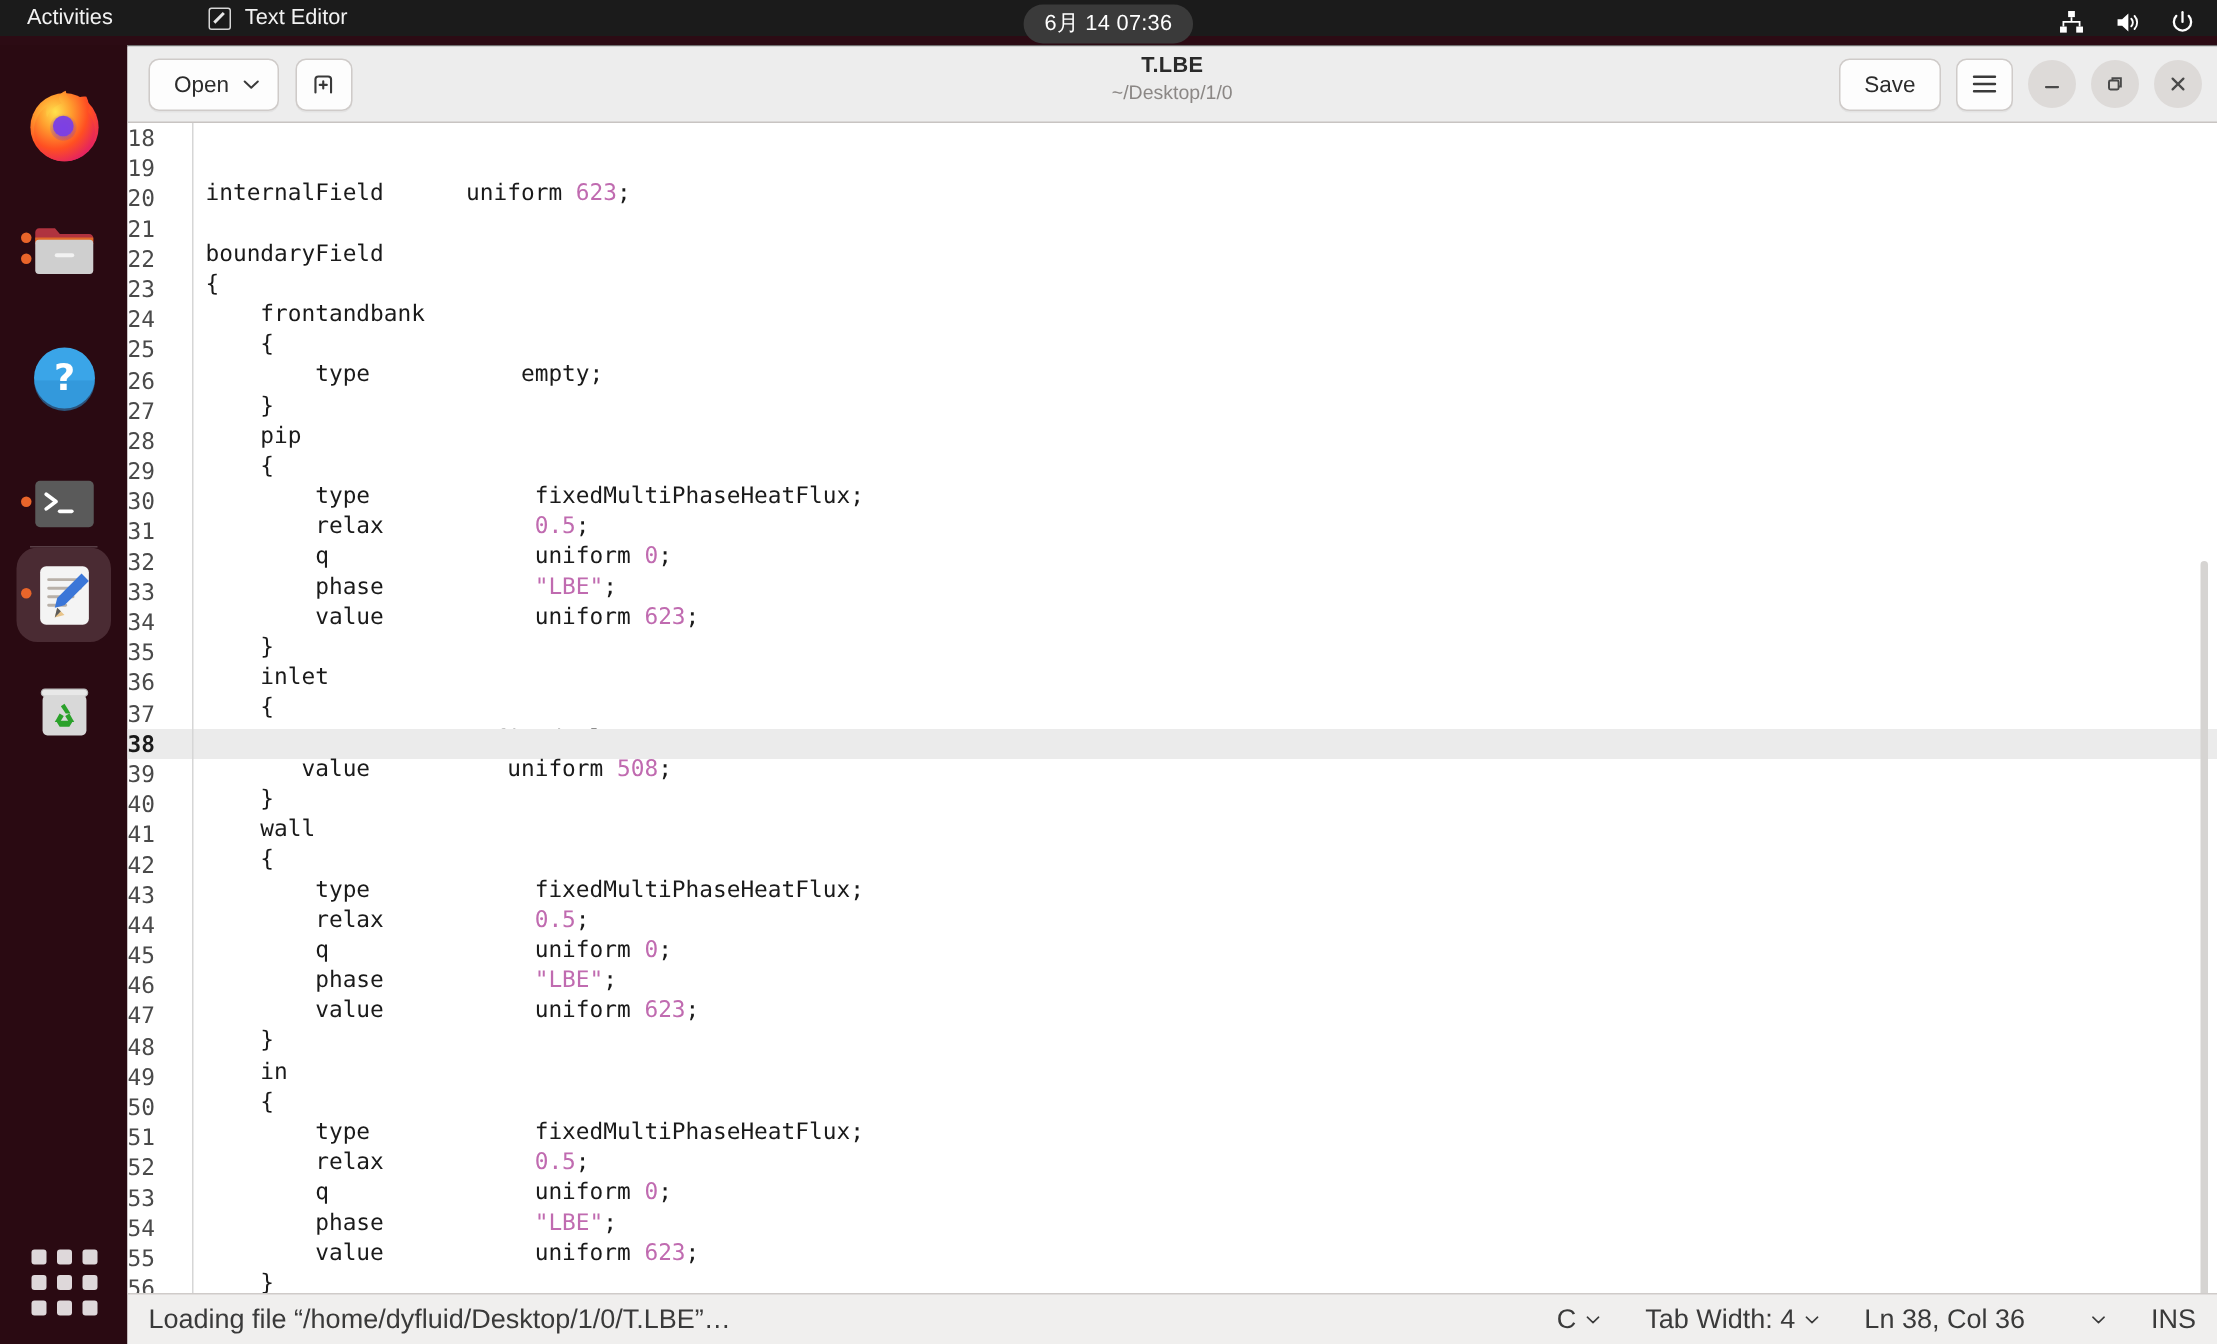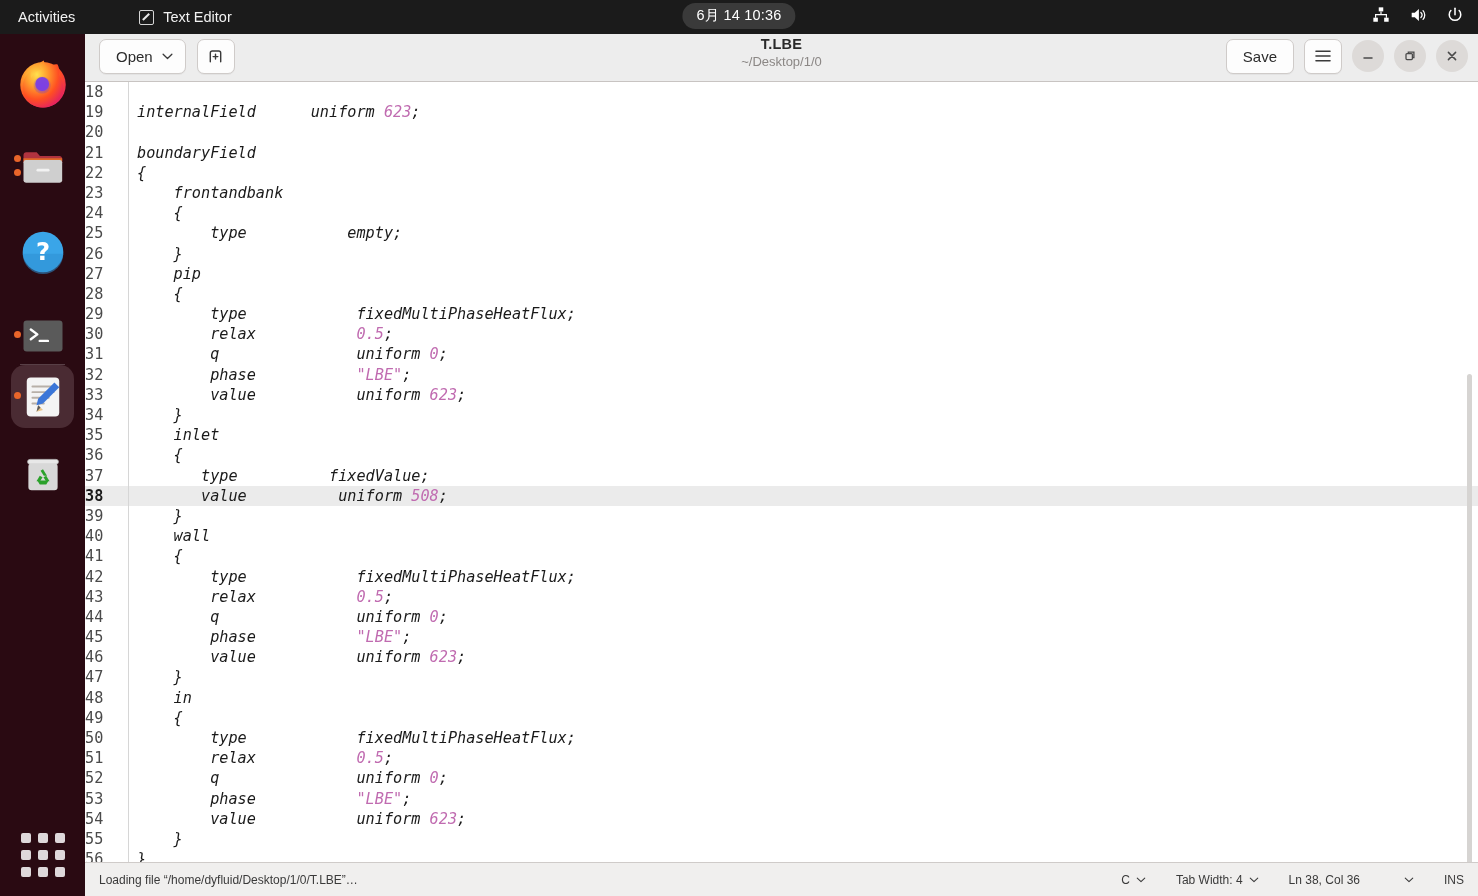--- a/index.html
+++ b/index.html
@@ -4,21 +4,21 @@
 <style>
   * { margin:0; padding:0; box-sizing:border-box; }
   html, body {
     width:1478px; height:896px; overflow:hidden;
     background:#2c0b14;
     font-family:"Liberation Sans", sans-serif;
   }
 
   
   #topbar{
-    position:absolute; left:0; top:0; width:1478px; height:34px;
+    position:absolute; left:0; top:0; width:1478px; height:24px;
     background:#1b1b1b; color:#ffffff;
     display:flex; align-items:center;
     font-size:14.5px;
     z-index:50;
   }
   #topbar .activities{ margin-left:18px; color:#f2f2f2; }
   #topbar .appbox{ display:flex; align-items:center; gap:9px; margin-left:64px; }
   #topbar .appname{ color:#f2f2f2; }
   .appicon{
     width:15px;height:15px;border:1.6px solid #d6d6d6;border-radius:2px;
@@ -63,21 +63,20 @@
     gap:7px; align-content:center; justify-content:center;
   }
   #appgrid i{ display:block; width:10px;height:10px; background:#ded8da; border-radius:2px; }
 
   
   #window{
     position:absolute; left:85px; top:30px; width:1393px; height:866px;
     background:#ffffff;
     display:flex; flex-direction:column;
     border-top:1px solid #6e6e6e;
-    border-radius:16px;
   }
   #headerbar{
     height:51px; flex:0 0 51px;
     background:#ededed;
     border-bottom:1px solid #c8c4c2;
     display:flex; align-items:center; position:relative;
   }
   .hb-left{ display:flex; align-items:center; gap:11px; margin-left:14px; }
   .hb-right{ position:absolute; right:10px; display:flex; align-items:center; gap:10px;justify-content:space-between; }
   .btn{
@@ -112,54 +111,54 @@
     font-size:15.2px; line-height:20.2px;
     white-space:pre;
   }
   .ln-row{ position:relative; height:20.2px; }
   .ln-row.cur{ background:#ebebeb; }
   .gutter{
     position:absolute; left:0; top:0; width:22px; height:20.2px;
     text-align:right; color:#4a4a4a; padding-right:5px;
   }
   .ln-row.cur .gutter{ font-weight:bold; color:#1a1a1a; }
-  .txt{ position:absolute; left:52px; top:0; color:#1a1a1a;font-style:italic; }
+  .txt{ position:absolute; left:52px; top:16px; color:#1a1a1a; }
   .num{ color:#c06bb0; }
   .str{ color:#c06bb0; }
   #gutter-line{
     position:absolute; left:42.5px; top:0; bottom:0; width:1px;
     background:#d6d6d6; z-index:3;
   }
   #vscroll{
     position:absolute; right:6px; top:292px; width:5px; height:545px;
     background:#d6d4d2; border-radius:3px; z-index:4;
   }
 
   
   #statusbar{
     flex:0 0 34px; height:34px; background:#f0efee;
     border-top:1px solid #cfcbc9;
     display:flex; align-items:center; position:relative;
-    font-size:12px; color:#3a3a3a;
+    font-size:18px; color:#3a3a3a;
   }
   #statusbar .loading{ margin-left:14px; color:#3a3a3a; }
   .sb-right{ position:absolute; right:14px; display:flex; align-items:center; gap:30px; }
   .sb-item{ display:flex; align-items:center; gap:6px; }
   .sb-chev{ width:10px;height:6px; display:block; }
 </style>
 </head>
 <body>
 
 <div id="topbar">
   <div class="activities">Activities</div>
   <div class="appbox">
     <span class="appicon"></span>
     <span class="appname">Text Editor</span>
   </div>
-  <div id="clockwrap">6月 14  10:36</div>
+  <div id="clockwrap">6月 14  07:36</div>
   <div id="tray">
     <svg class="tr-icon" viewBox="0 0 20 20">
       <rect x="7.5" y="1.5" width="5" height="4.5" fill="#fff"></rect>
       <rect x="1.5" y="13" width="5" height="4.5" fill="#fff"></rect>
       <rect x="13.5" y="13" width="5" height="4.5" fill="#fff"></rect>
       <path d="M10 6.2v3.3M4 13v-3.5h12V13" stroke="#fff" stroke-width="1.3" fill="none"></path>
     </svg>
     <svg class="tr-icon" viewBox="0 0 20 20">
       <path d="M3 7.5h3.4L11 3.4v13.2L6.4 12.5H3z" fill="#fff"></path>
       <path d="M13.2 7.2a4 4 0 0 1 0 5.6M15.6 5.2a7 7 0 0 1 0 9.6" stroke="#fff" stroke-width="1.4" fill="none" stroke-linecap="round"></path>

